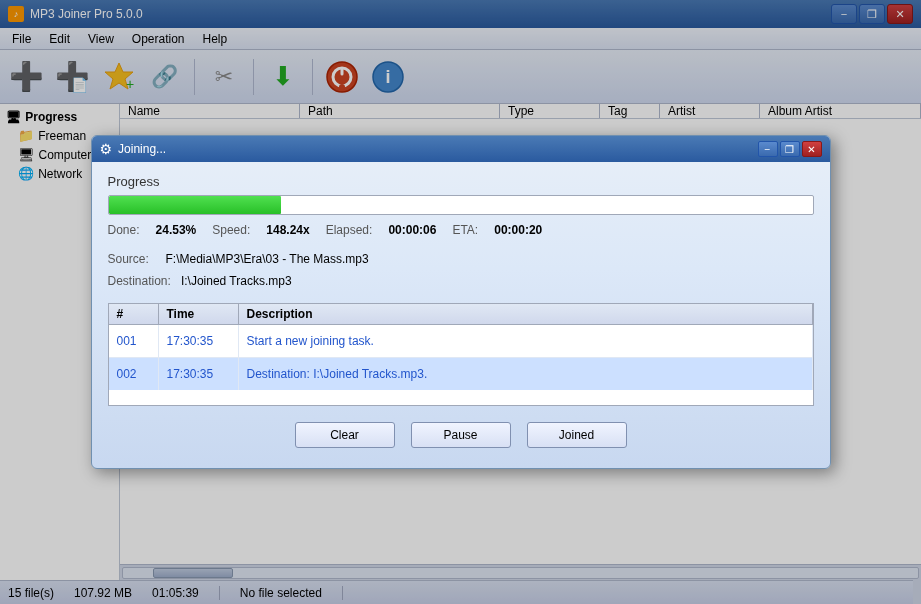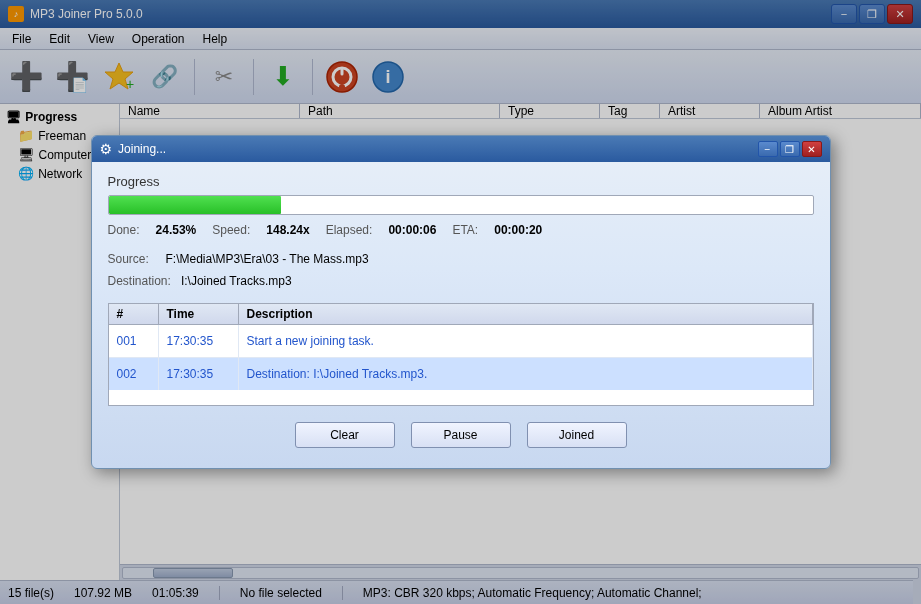--- a/index.html
+++ b/index.html
@@ -415,21 +415,20 @@
   </div>
 </div>
 
 <div class="status-bar">
   <span>15 file(s)</span>
   <span>107.92 MB</span>
   <span>01:05:39</span>
   <div class="status-sep"></div>
   <span>No file selected</span>
   <div class="status-sep"></div>
-  <span>MP3:  CBR 320 kbps; Automatic Frequency; Automatic Channel;</span>
 </div>
 
 <div class="dialog-overlay">
   <div class="dialog">
 
     <div class="dialog-titlebar">
       <div class="dialog-title-left">
         <span style="font-size:14px;">⚙</span>
         <span>Joining...</span>
       </div>

